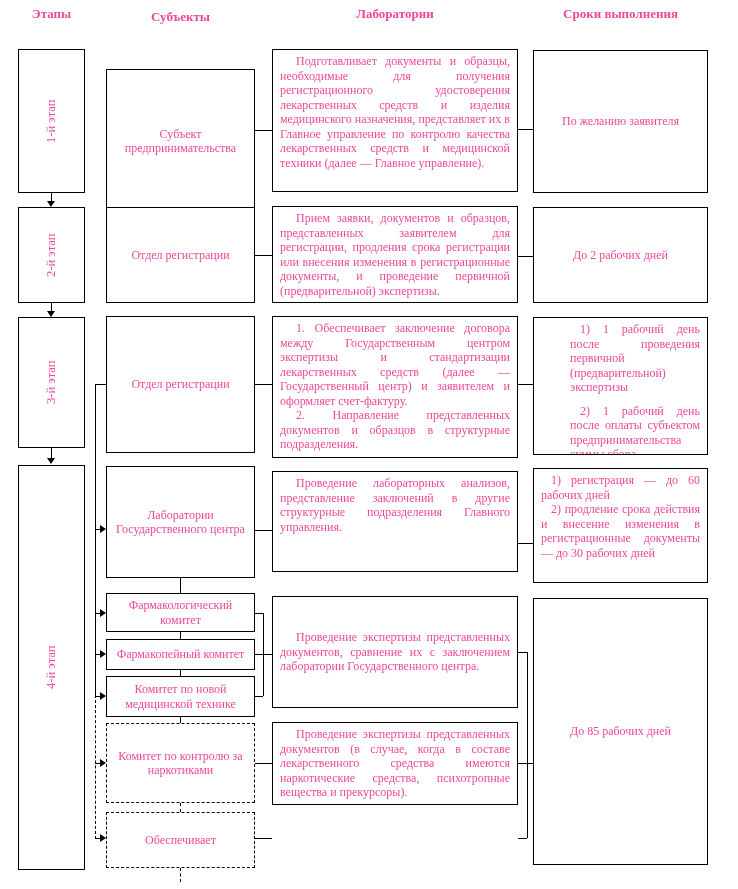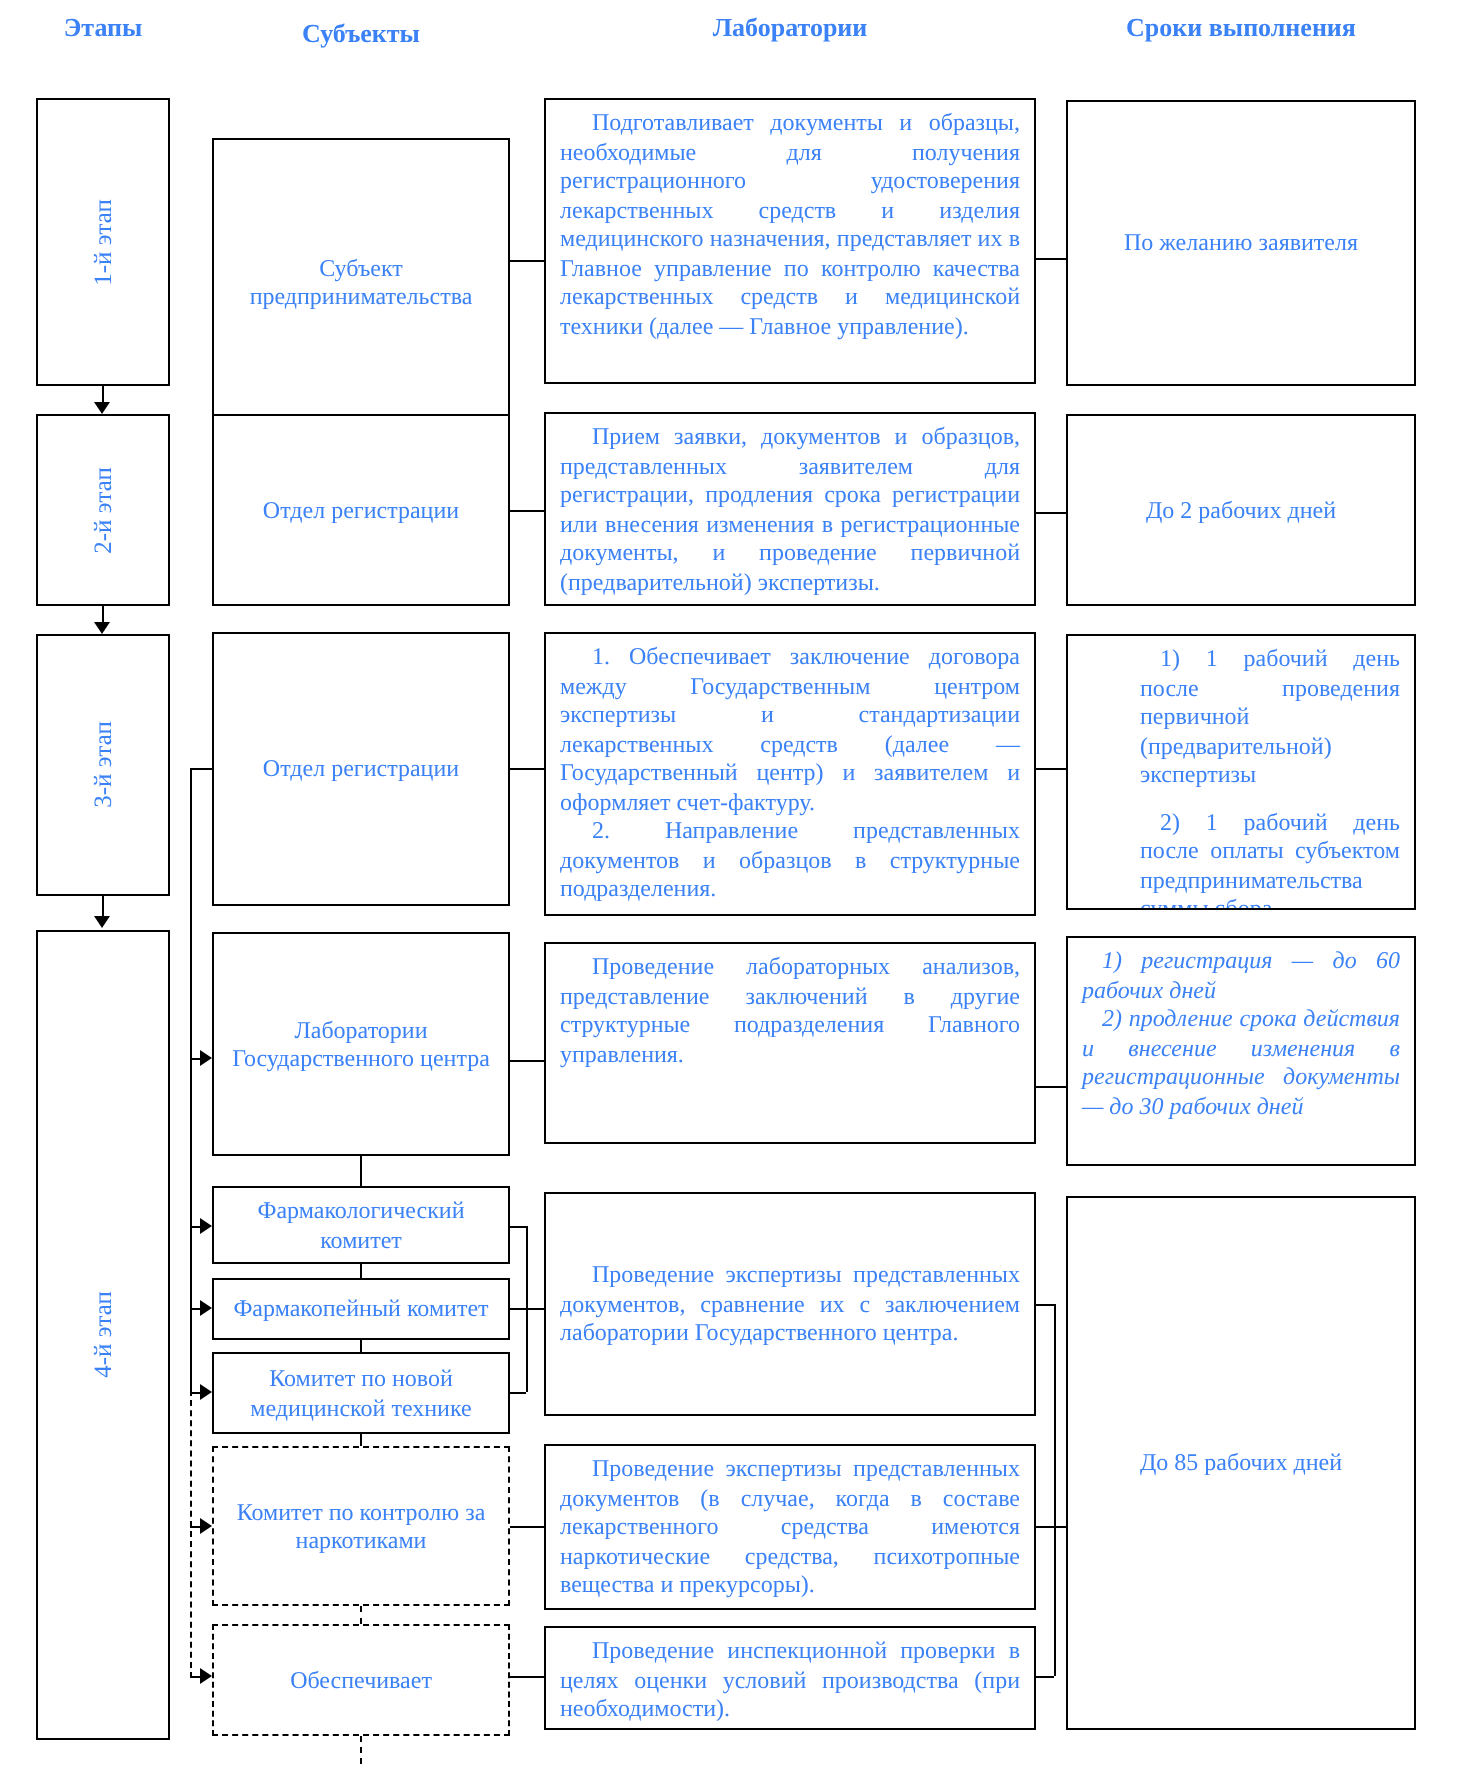--- a/index.html
+++ b/index.html
@@ -1,18 +1,18 @@
 <!DOCTYPE html>
 <html><head>
 <meta charset="utf-8">
 <style>
   html,body { margin:0; padding:0; background:#ffffff; }
   #stage-canvas {
     position:relative; width:738px; height:889px; background:#ffffff;
-    font-family:"Liberation Serif","DejaVu Serif",serif; color:#3b82f6;
+    font-family:"Liberation Serif","DejaVu Serif",serif; color:#ec4899;
   }
   .hdr {
     position:absolute; font-weight:bold; font-size:13px; text-align:center;
   }
   .box {
     position:absolute; border:1px solid #000; background:#fff; box-sizing:border-box;
     font-size:12px; line-height:14.5px; overflow:hidden;
   }
   .box.center { display:flex; align-items:center; justify-content:center; text-align:center; }
   .box.dashed { border-style:dashed; }
@@ -97,21 +97,21 @@
   </div>
   <div class="hline" style="left:255px; top:384px; width:17px;"></div>
   <div class="hline" style="left:518px; top:384px; width:15px;"></div>
 
   <div class="box center subj" style="left:106px; top:466px; width:149px; height:112px;">
     <span>Лаборатории Государственного центра</span>
   </div>
   <div class="box textblock" style="left:272px; top:471px; width:246px; height:101px;">
     <p class="para">Проведение лабораторных анализов, представление заключений в другие структурные подразделения Главного управления.</p>
   </div>
-  <div class="box textblock" style="left:533px; top:468px; width:175px; height:115px;font-style:italic;">
+  <div class="box textblock" style="left:533px; top:468px; width:175px; height:115px;">
     <p class="para" style="text-indent:10px;">1) регистрация — до 60 рабочих дней</p>
     <p class="para" style="text-indent:10px;">2) продление срока действия и внесение изменения в регистрационные документы — до 30 рабочих дней</p>
   </div>
   <div class="hline" style="left:255px; top:530px; width:17px;"></div>
   <div class="hline" style="left:518px; top:543px; width:15px;"></div>
 
   <div class="box center subj" style="left:106px; top:593px; width:149px; height:39px;">
     <span>Фармакологический комитет</span>
   </div>
   <div class="box center subj" style="left:106px; top:639px; width:149px; height:31px;">
@@ -125,23 +125,20 @@
   </div>
 
   <div class="box center subj dashed" style="left:106px; top:723px; width:149px; height:80px;">
     <span>Комитет по контролю за наркотиками</span>
   </div>
   <div class="box textblock" style="left:272px; top:722px; width:246px; height:83px;">
     <p class="para">Проведение экспертизы представленных документов (в случае, когда в составе лекарственного средства имеются наркотические средства, психотропные вещества и прекурсоры).</p>
   </div>
   <div class="box center subj dashed" style="left:106px; top:812px; width:149px; height:56px;">
     <span>Обеспечивает</span>
-  </div>
-  <div class="box textblock" style="left:272px; top:813px; width:246px; height:52px;">
-    <p class="para">Проведение инспекционной проверки в целях оценки условий производства (при необходимости).</p>
   </div>
 
   <div class="box center" style="left:533px; top:598px; width:175px; height:267px;">
     <span>До 85 рабочих дней</span>
   </div>
 
   <div class="vline" style="left:180px; top:578px; height:15px;"></div>
   <div class="vline" style="left:180px; top:632px; height:7px;"></div>
   <div class="vline" style="left:180px; top:670px; height:6px;"></div>
   <div class="vline" style="left:180px; top:717px; height:6px;"></div>

